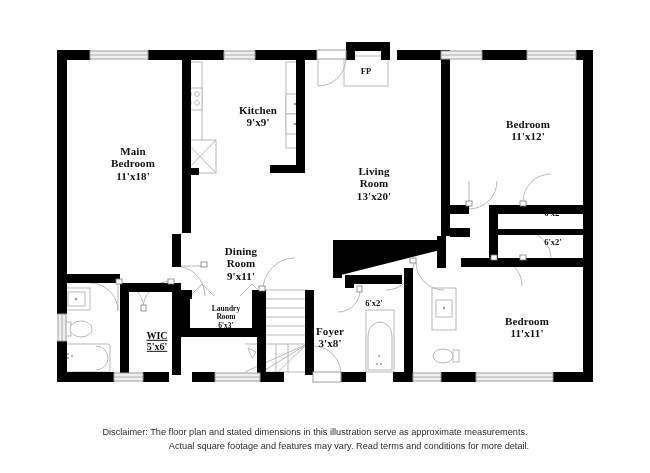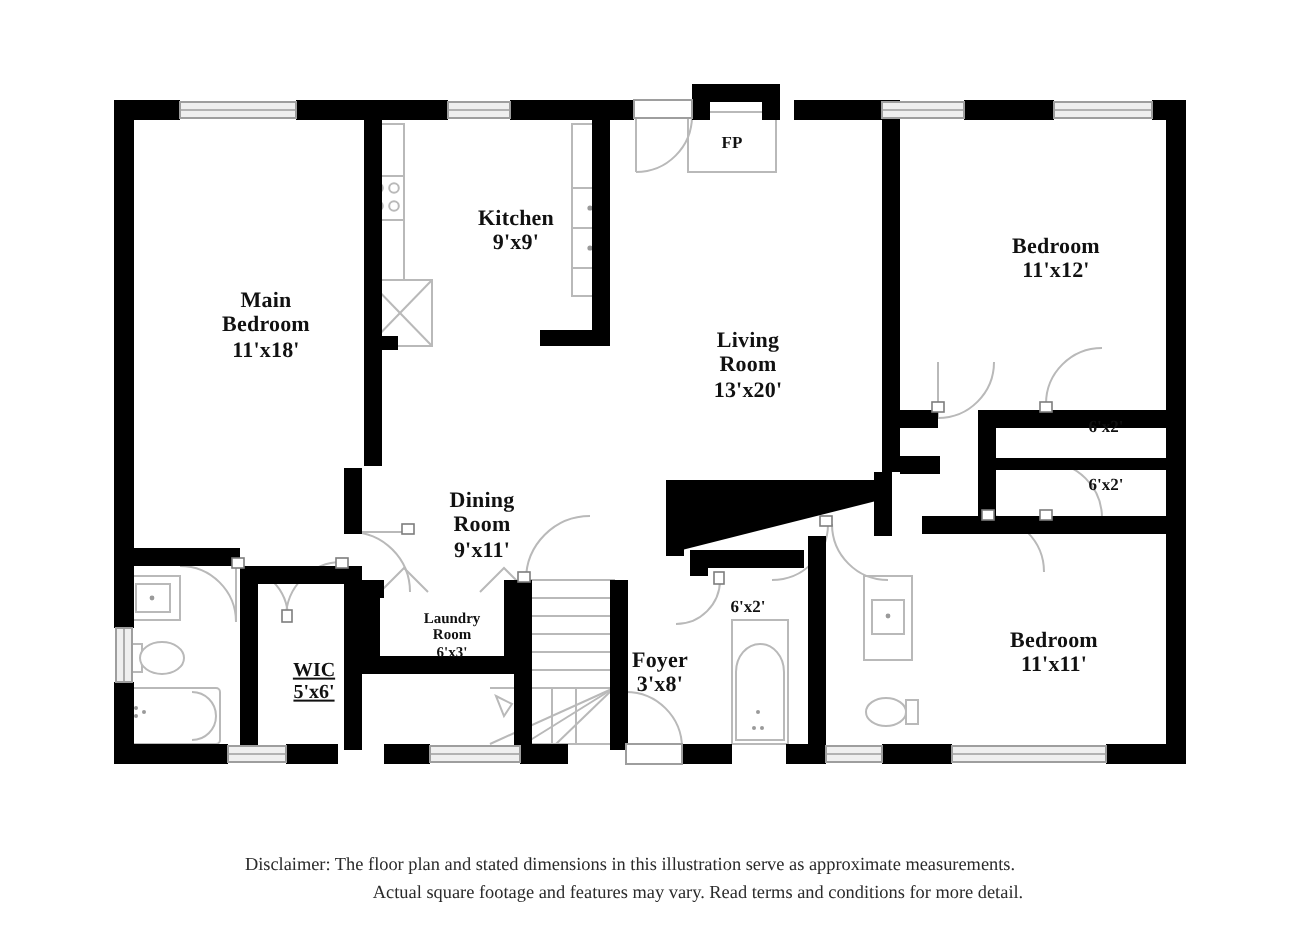--- a/index.html
+++ b/index.html
@@ -33,21 +33,21 @@
   }
   .rl-big { font-size: 11px; letter-spacing: 0.1px; }
   .rl-mid { font-size: 10px; text-decoration: underline; }
   .rl-small { font-size: 7.5px; text-align: center; }
   .rl-tiny { font-size: 8.5px; }
   .disclaimer {
     position: absolute;
     left: 0;
     width: 630px;
     text-align: center;
-    font-family: Liberation Serif, serif;
+    font-family: Liberation Sans, sans-serif;
     font-size: 9.2px;
     color: #2b2b2b;
     line-height: 1.45;
   }
 </style>
 </head>
 <body>
 
 <svg id="plan" viewBox="0 0 650 473" xmlns="http://www.w3.org/2000/svg">
 

